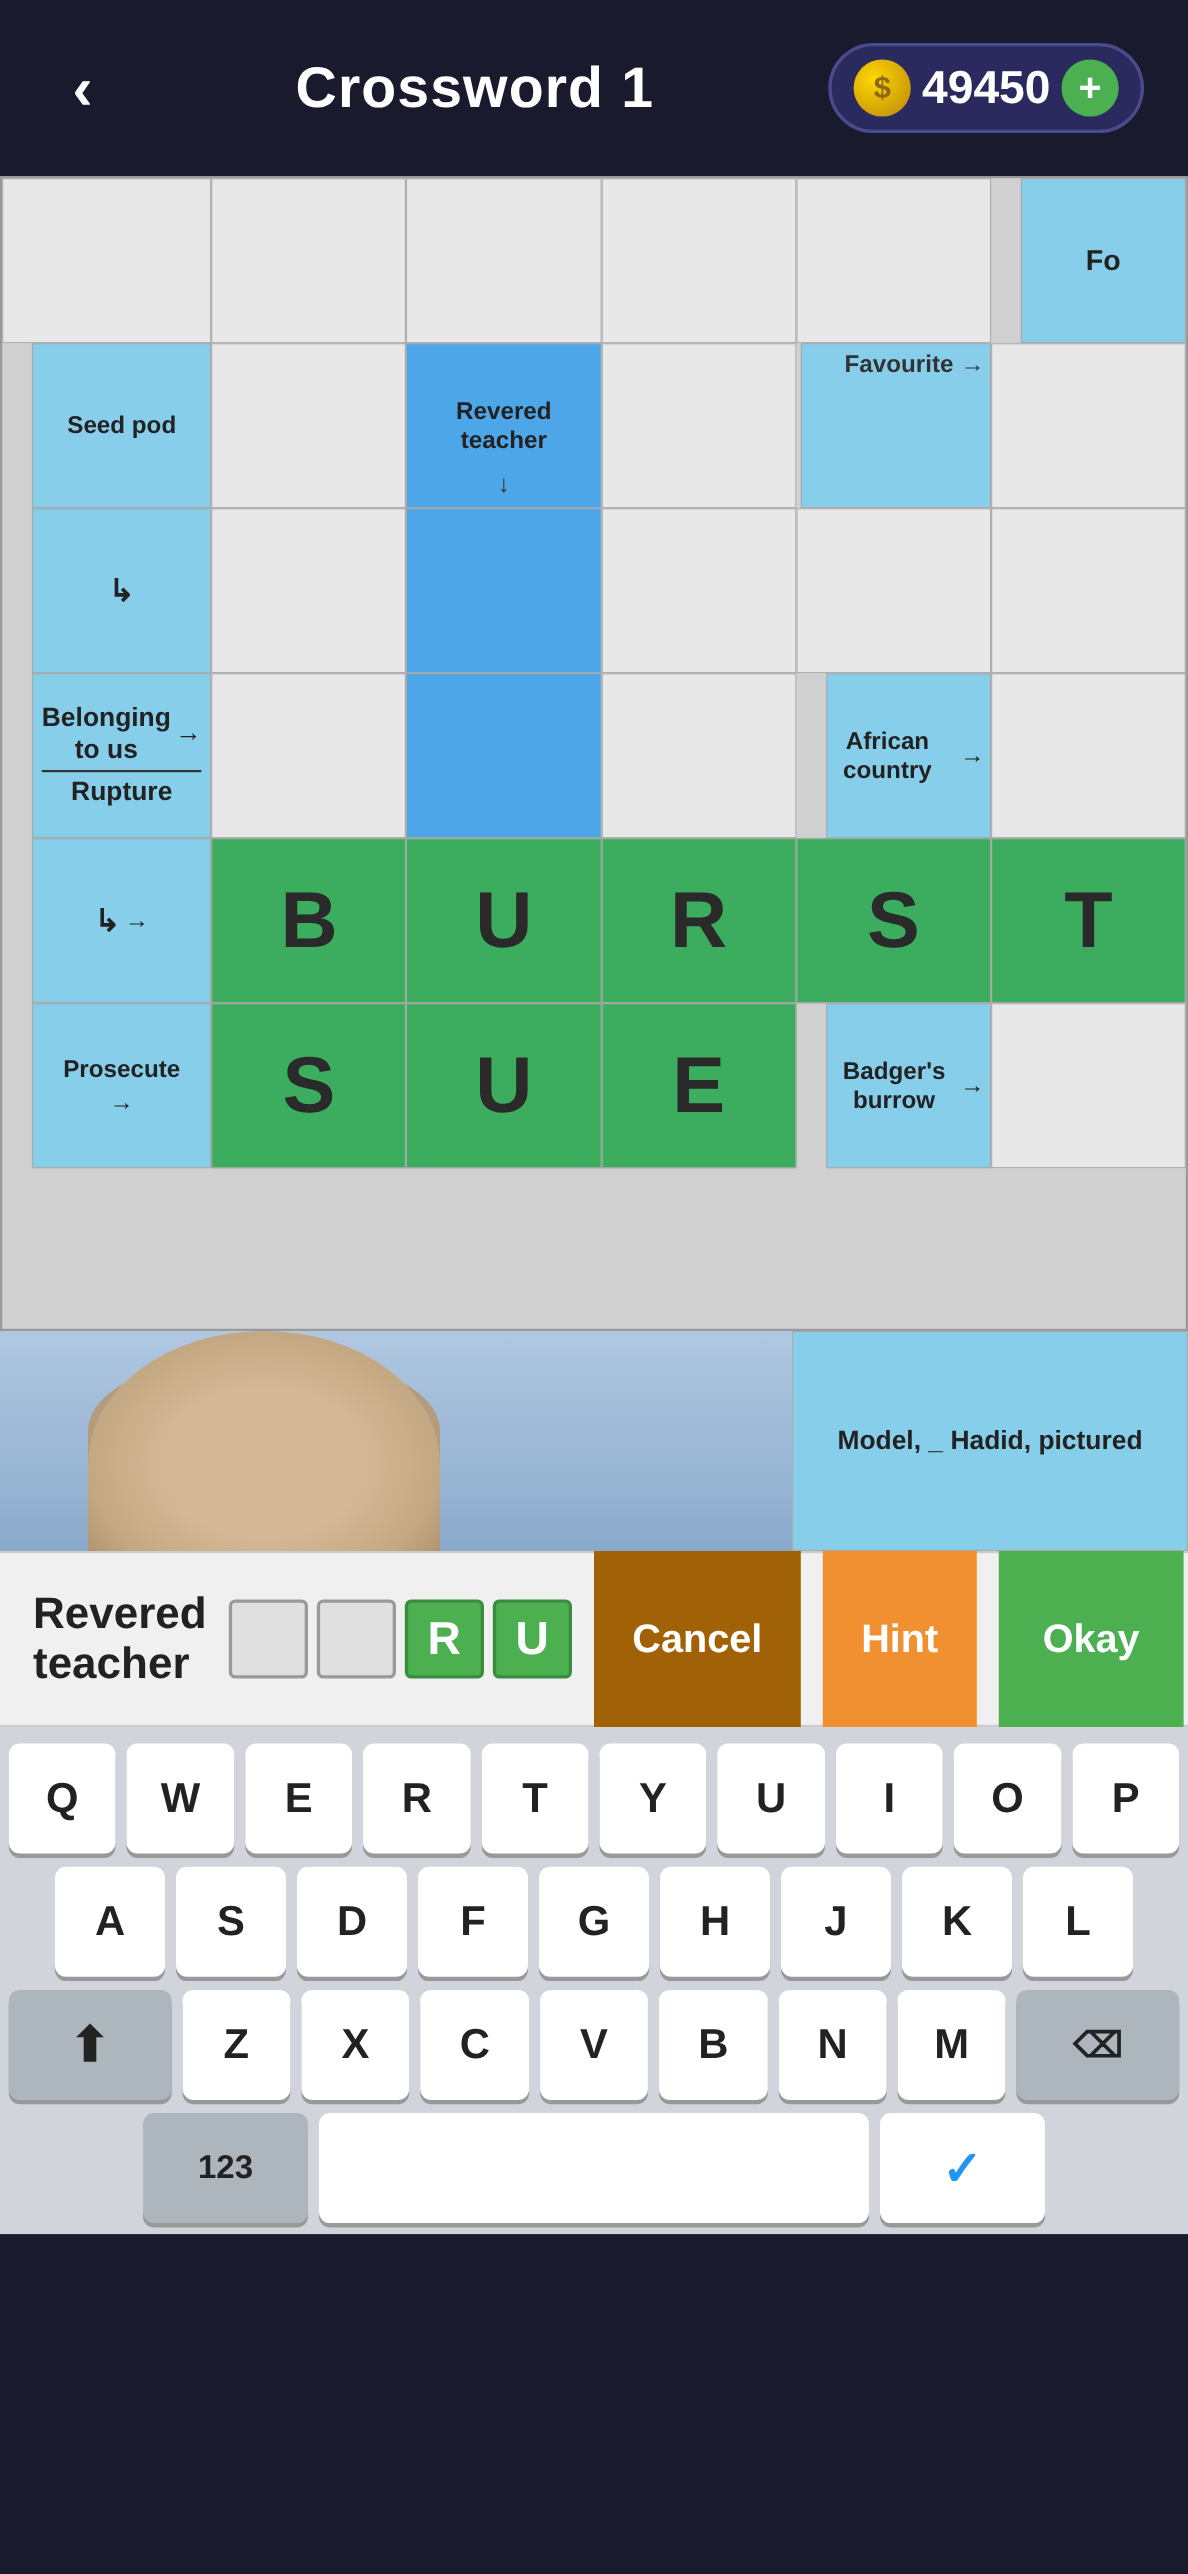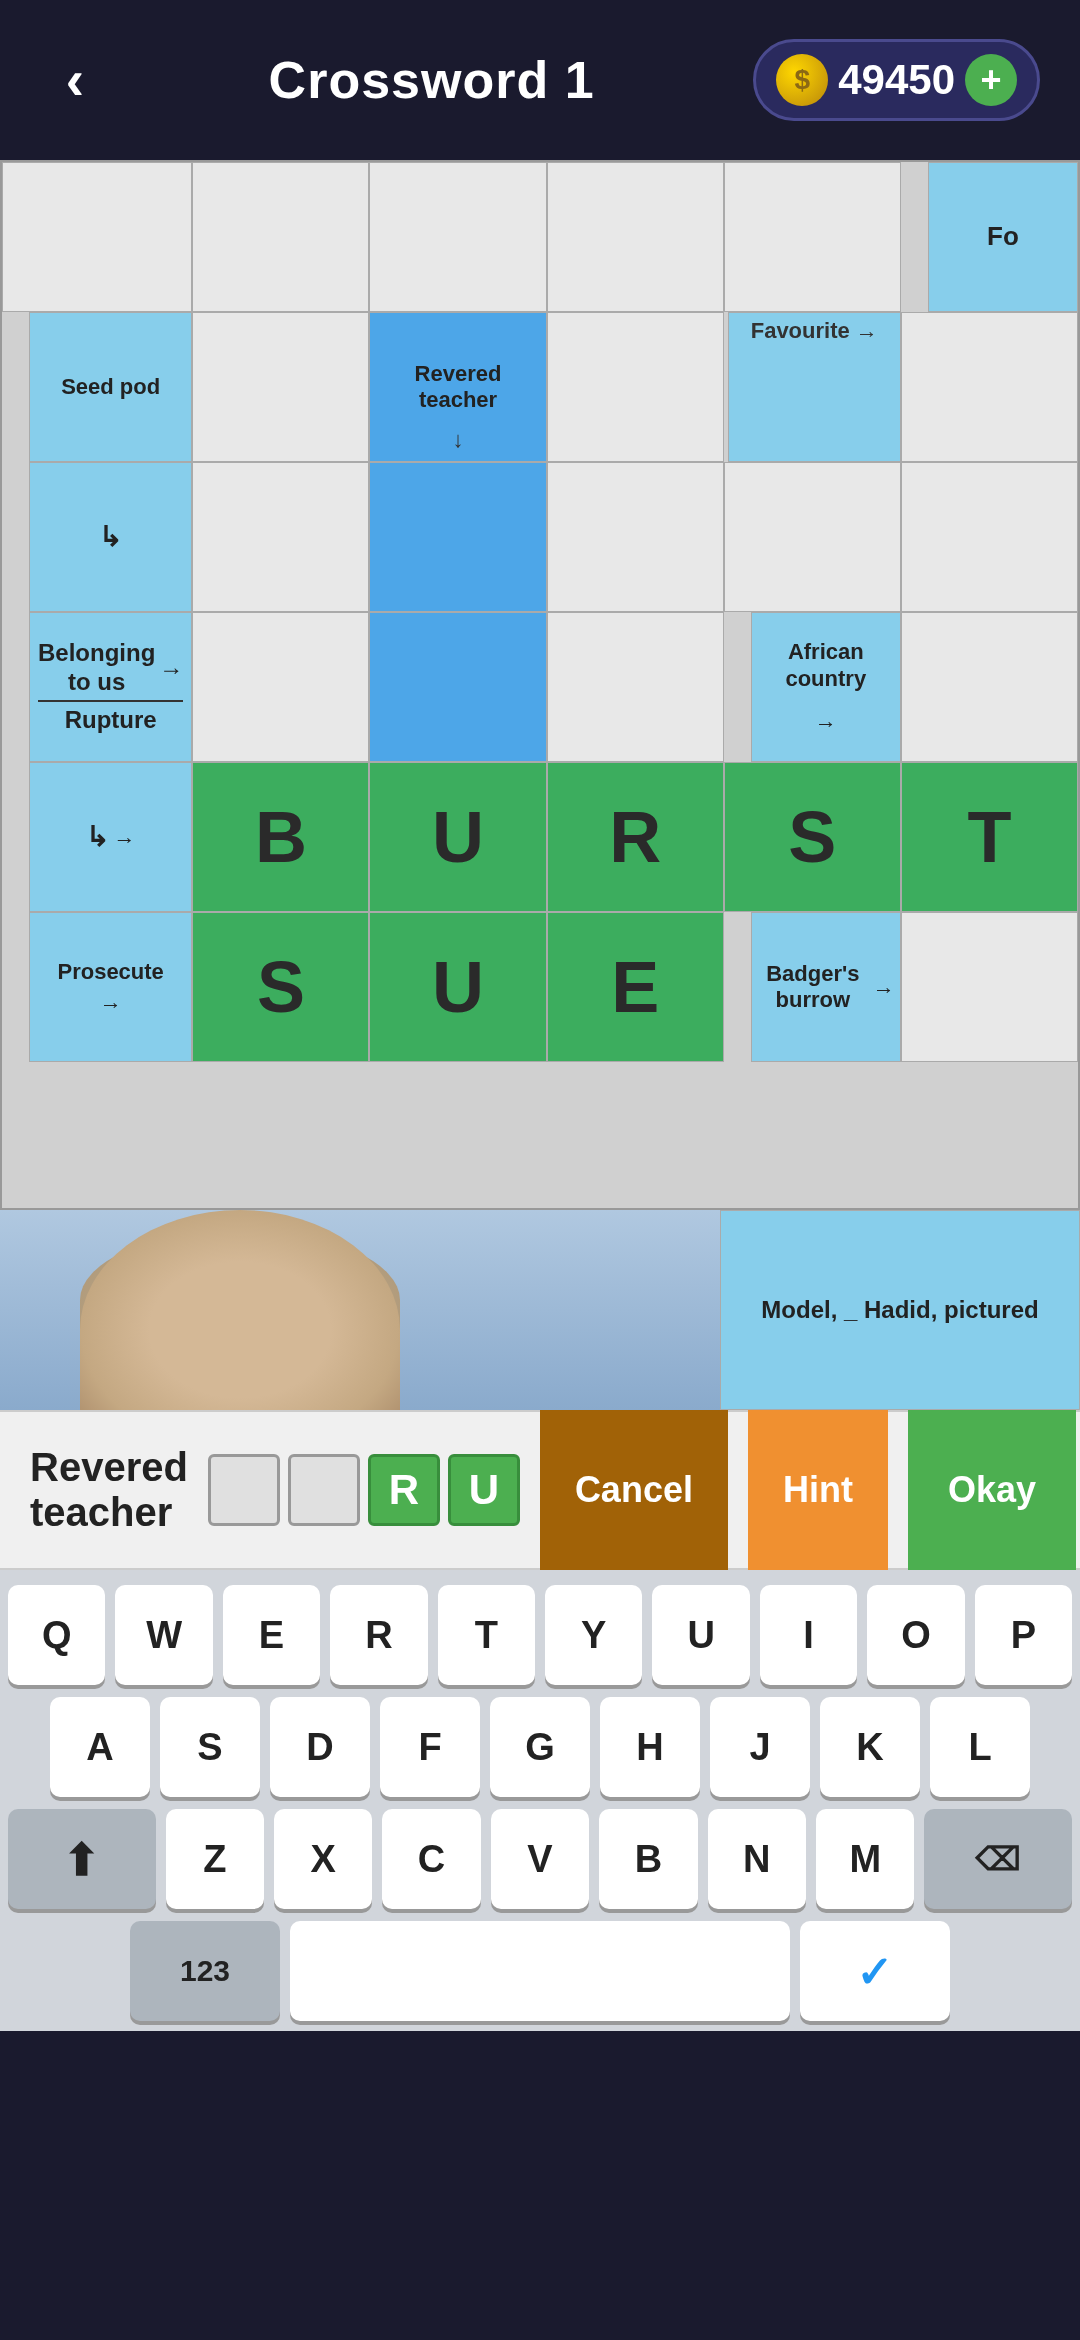--- a/index.html
+++ b/index.html
@@ -366,21 +366,21 @@
     <div class="cell cell-clue" style="font-size:26px;">Fo</div>
 
     <div class="cell cell-clue">
       <span>Seed pod</span>
     </div>
     <div class="cell cell-empty"></div>
     <div class="cell cell-clue-active arrow-down">
       <span>Revered teacher</span>
     </div>
     <div class="cell cell-empty"></div>
-    <div class="cell cell-clue arrow-right-inline" style="flex-direction:row; gap:5px;">
+    <div class="cell cell-clue arrow-right-inline" style="flex-direction:row; gap:5px;text-align:right;">
       <span>Favourite</span>
       <span>→</span>
     </div>
     <div class="cell cell-empty"></div>
 
     <div class="cell cell-clue" style="font-size:28px;">↳</div>
     <div class="cell cell-empty"></div>
     <div class="cell cell-clue-active"></div>
     <div class="cell cell-empty"></div>
     <div class="cell cell-empty"></div>
@@ -390,21 +390,21 @@
       <div style="display:flex; align-items:center; gap:4px;">
         <span>Belonging to us</span>
         <span>→</span>
       </div>
       <div style="border-top:2px solid #333; width:100%; margin:4px 0;"></div>
       <span>Rupture</span>
     </div>
     <div class="cell cell-empty"></div>
     <div class="cell cell-clue-active"></div>
     <div class="cell cell-empty"></div>
-    <div class="cell cell-clue" style="flex-direction:column; gap:16px; font-size:22px;">
+    <div class="cell cell-clue" style="flex-direction:row; gap:16px; font-size:22px;">
       <span>African country</span>
       <span>→</span>
     </div>
     <div class="cell cell-empty"></div>
 
     <div class="cell cell-clue" style="font-size:28px; flex-direction:row; gap:4px;">↳<span style="font-size:22px;">→</span></div>
     <div class="cell cell-green">
       <span>B</span>
     </div>
     <div class="cell cell-green">

